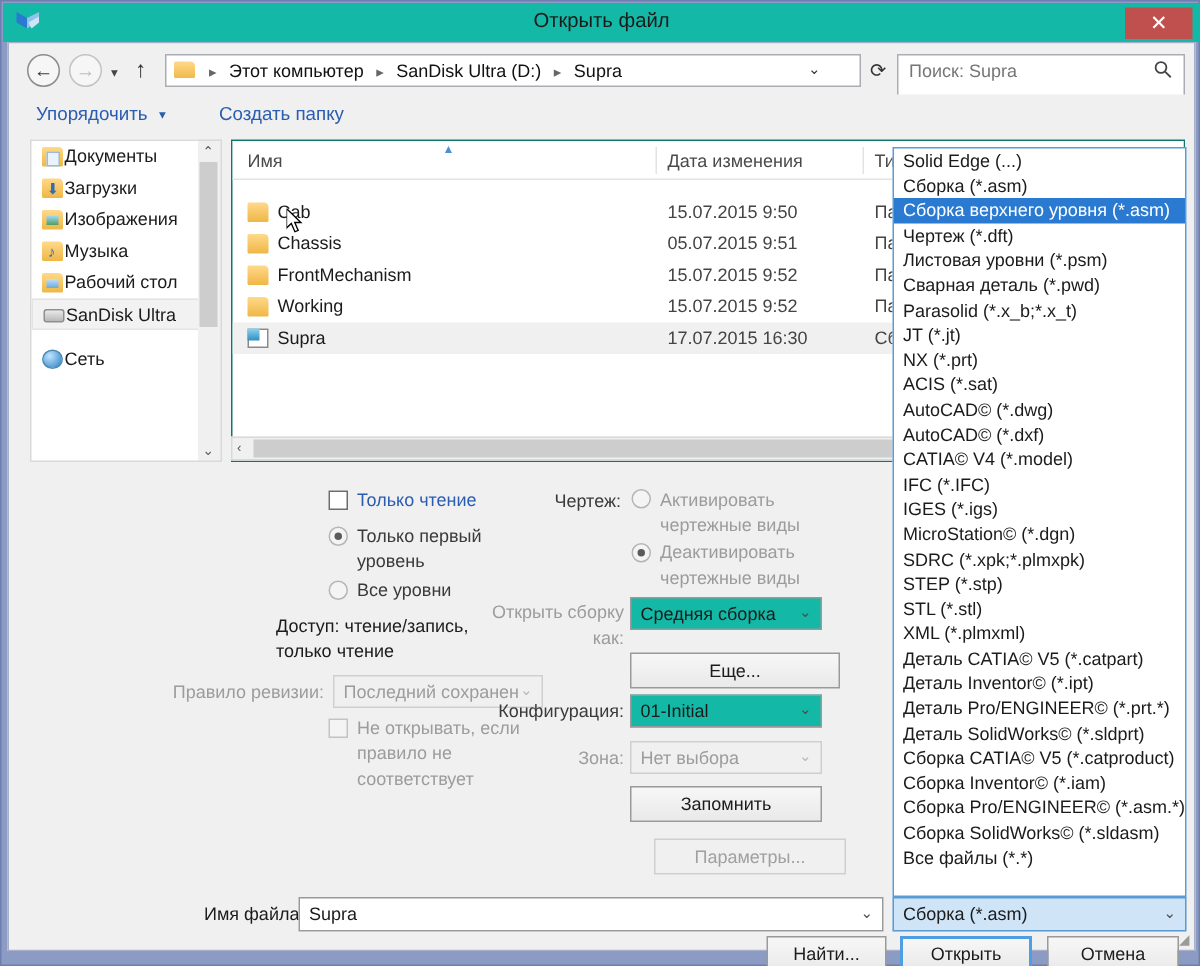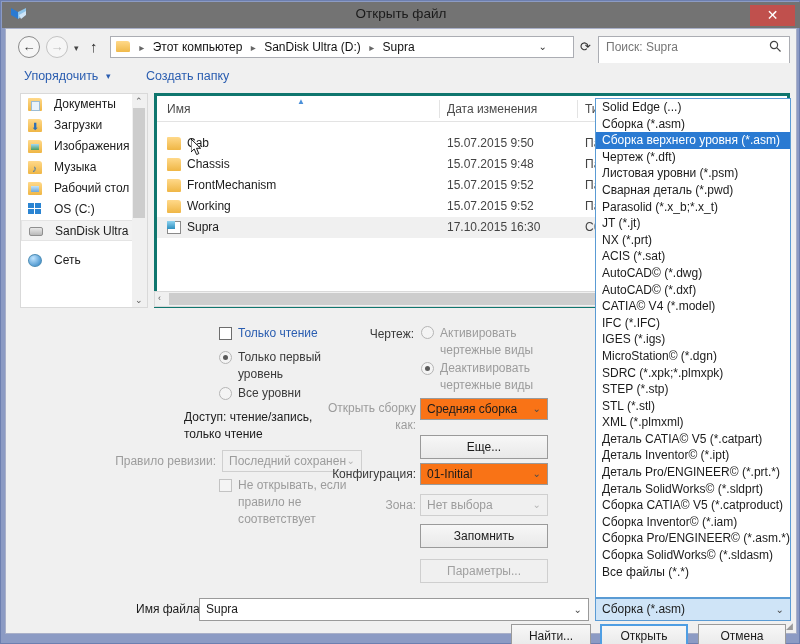--- a/index.html
+++ b/index.html
@@ -13,21 +13,21 @@
   #window {
     position: absolute; left: 0; top: 0;
     width: 800px; height: 644px;
     background: #8c9bc4;
     border: 1px solid #6d7fb0;
   }
   
   #titlebar {
     position: absolute; left: 1px; top: 1px;
     width: 798px; height: 26px;
-    background: #737373;
+    background: #14b8a6;
   }
   #app-icon {
     position: absolute; left: 8px; top: 4px;
     width: 18px; height: 18px;
   }
   #title-text {
     position: absolute; left: 0; top: 4px; width: 798px;
     text-align: center;
     font-size: 13.5px; color: #1b1b1b;
   }
@@ -143,21 +143,21 @@
     border: 1px solid #d9d9d9;
     border-right: none;
     overflow: hidden;
   }
   .nav-item {
     position: relative;
     height: 21px;
     font-size: 12px;
     color: #1b1b1b;
     line-height: 21px;
-    padding-left: 33px;
+    padding-left: 22px;
     white-space: nowrap;
     cursor: pointer;
   }
   .nav-item.sel { background: #f2f2f2; border: 1px solid #e4e4e4; }
   .nav-ico {
     position: absolute; left: 7px; top: 4px;
     width: 14px; height: 13px;
   }
   .ico-folder { background: linear-gradient(#ffd98a, #efb645); border-radius: 1px 3px 1px 1px; }
   .ico-folder.doc::after {
@@ -212,21 +212,21 @@
   #nav-scroll .down { bottom: 2px; }
   #nav-thumb {
     position: absolute; left: 1px; top: 14px;
     width: 12px; height: 110px;
     background: #cdcdcd;
   }
   #filepane {
     position: absolute; left: 148px; top: 64px;
     width: 636px; height: 215px;
     background: #fff;
-    border: 3px solid #0f766e;
+    border: 1px solid #0f766e;
     overflow: hidden;
   }
   #colheader {
     position: absolute; left: 0; top: 0;
     width: 636px; height: 26px;
     background: #fff;
     border-bottom: 1px solid #e3e3e3;
   }
   .col {
     position: absolute; top: 6px;
@@ -318,21 +318,21 @@
     cursor: pointer;
   }
   .rad.on::after {
     content:""; position:absolute; left:3px; top:3px;
     width:5px; height:5px; border-radius:50%;
     background:#5a5a5a;
   }
   .sel-box {
     position: absolute;
     height: 22px;
-    background: #f97316;
+    background: #14b8a6;
     border: 1px solid #9a9a9a;
     font-size: 12px; color: #1b1b1b;
     line-height: 20px;
     padding-left: 6px;
     cursor: pointer;
   }
   .sel-box.dim {
     background: #f0f0f0;
     border-color: #cfcfcf;
     color: #9c9c9c;
@@ -345,21 +345,21 @@
   .btn {
     position: absolute;
     height: 24px;
     background: linear-gradient(#f7f7f7, #e9e9e9);
     border: 1px solid #9a9a9a;
     font-size: 12px; color: #1b1b1b;
     text-align: center;
     line-height: 22px;
     cursor: pointer;
   }
-  .btn.dim { color: #a0a0a0; border-color: #cfcfcf; background: #f0f0f0; }
+  .btn.dim { color: #a0a0a0; border-color: #cfcfcf; background: #f0f0f0; margin-left: 16px; }
   .btn.default { border: 2px solid #4f9ee3; line-height: 20px; }
   
   #bottombar {
     position: absolute; left: 0; top: 562px;
     width: 790px; height: 42px;
     background: #f0f0f0;
   }
   #fname-label {
     position: absolute; left: 130px; top: 11px;
     font-size: 12px; color: #1b1b1b;
@@ -482,29 +482,20 @@
         <span>Изображения</span>
       </div>
       <div class="nav-item">
         <span class="nav-ico ico-folder mus"></span>
         <span>Музыка</span>
       </div>
       <div class="nav-item">
         <span class="nav-ico ico-folder desk"></span>
         <span>Рабочий стол</span>
       </div>
-      <div class="nav-item">
-        <span class="nav-ico ico-win">
-          <i style="left:0;top:0"></i>
-            <i style="left:7px;top:0"></i>
-            <i style="left:0;top:6px"></i>
-            <i style="left:7px;top:6px"></i>
-        </span>
-        <span>OS (C:)</span>
-      </div>
       <div class="nav-item sel">
         <span class="nav-ico ico-disk"></span>
         <span>SanDisk Ultra</span>
       </div>
       <div id="navpane-sep"></div>
       <div class="nav-item">
         <span class="nav-ico ico-net"></span>
         <span>Сеть</span>
       </div>
     </div>
@@ -527,39 +518,39 @@
 
       <div class="frow" style="top:37px">
         <span class="fico folder"></span>
         <span class="fname">Cab</span>
         <span class="fdate">15.07.2015 9:50</span>
         <span class="ftype">Пап</span>
       </div>
       <div class="frow" style="top:58px">
         <span class="fico folder"></span>
         <span class="fname">Chassis</span>
-        <span class="fdate">15.07.2015 9:48</span>
+        <span class="fdate">05.07.2015 9:51</span>
         <span class="ftype">Пап</span>
       </div>
       <div class="frow" style="top:79px">
         <span class="fico folder"></span>
         <span class="fname">FrontMechanism</span>
         <span class="fdate">15.07.2015 9:52</span>
         <span class="ftype">Пап</span>
       </div>
       <div class="frow" style="top:100px">
         <span class="fico folder"></span>
         <span class="fname">Working</span>
         <span class="fdate">15.07.2015 9:52</span>
         <span class="ftype">Пап</span>
       </div>
       <div class="frow sel" style="top:121px">
         <span class="fico asm"></span>
         <span class="fname">Supra</span>
-        <span class="fdate">17.10.2015 16:30</span>
+        <span class="fdate">17.07.2015 16:30</span>
         <span class="ftype">Сбо</span>
       </div>
     </div>
 
     <div id="hscroll">
       <span class="arrow left">‹</span>
       <div id="h-thumb"></div>
       <span class="arrow right">›</span>
     </div>
 
@@ -598,21 +589,21 @@
       <div class="optlabel dim" style="left:434px; top:50px">Деактивировать</div>
       <div class="optlabel dim" style="left:434px; top:67px">чертежные виды</div>
 
       <div class="lbl dim" style="left:300px; top:90px; width:110px">Открыть сборку</div>
       <div class="lbl dim" style="left:300px; top:107px; width:110px">как:</div>
       <div class="sel-box" style="left:414px; top:87px; width:128px">
         <span>Средняя сборка</span>
         <span class="sel-caret">⌄</span>
       </div>
 
-      <div class="btn" style="left:414px; top:124px; width:128px">Еще...</div>
+      <div class="btn" style="left:414px; top:124px; width:140px">Еще...</div>
 
       <div class="lbl" style="left:300px; top:156px; width:110px">Конфигурация:</div>
       <div class="sel-box" style="left:414px; top:152px; width:128px">
         <span>01-Initial</span>
         <span class="sel-caret">⌄</span>
       </div>
 
       <div class="lbl dim" style="left:300px; top:187px; width:110px">Зона:</div>
       <div class="sel-box dim" style="left:414px; top:183px; width:128px">
         <span>Нет выбора</span>

